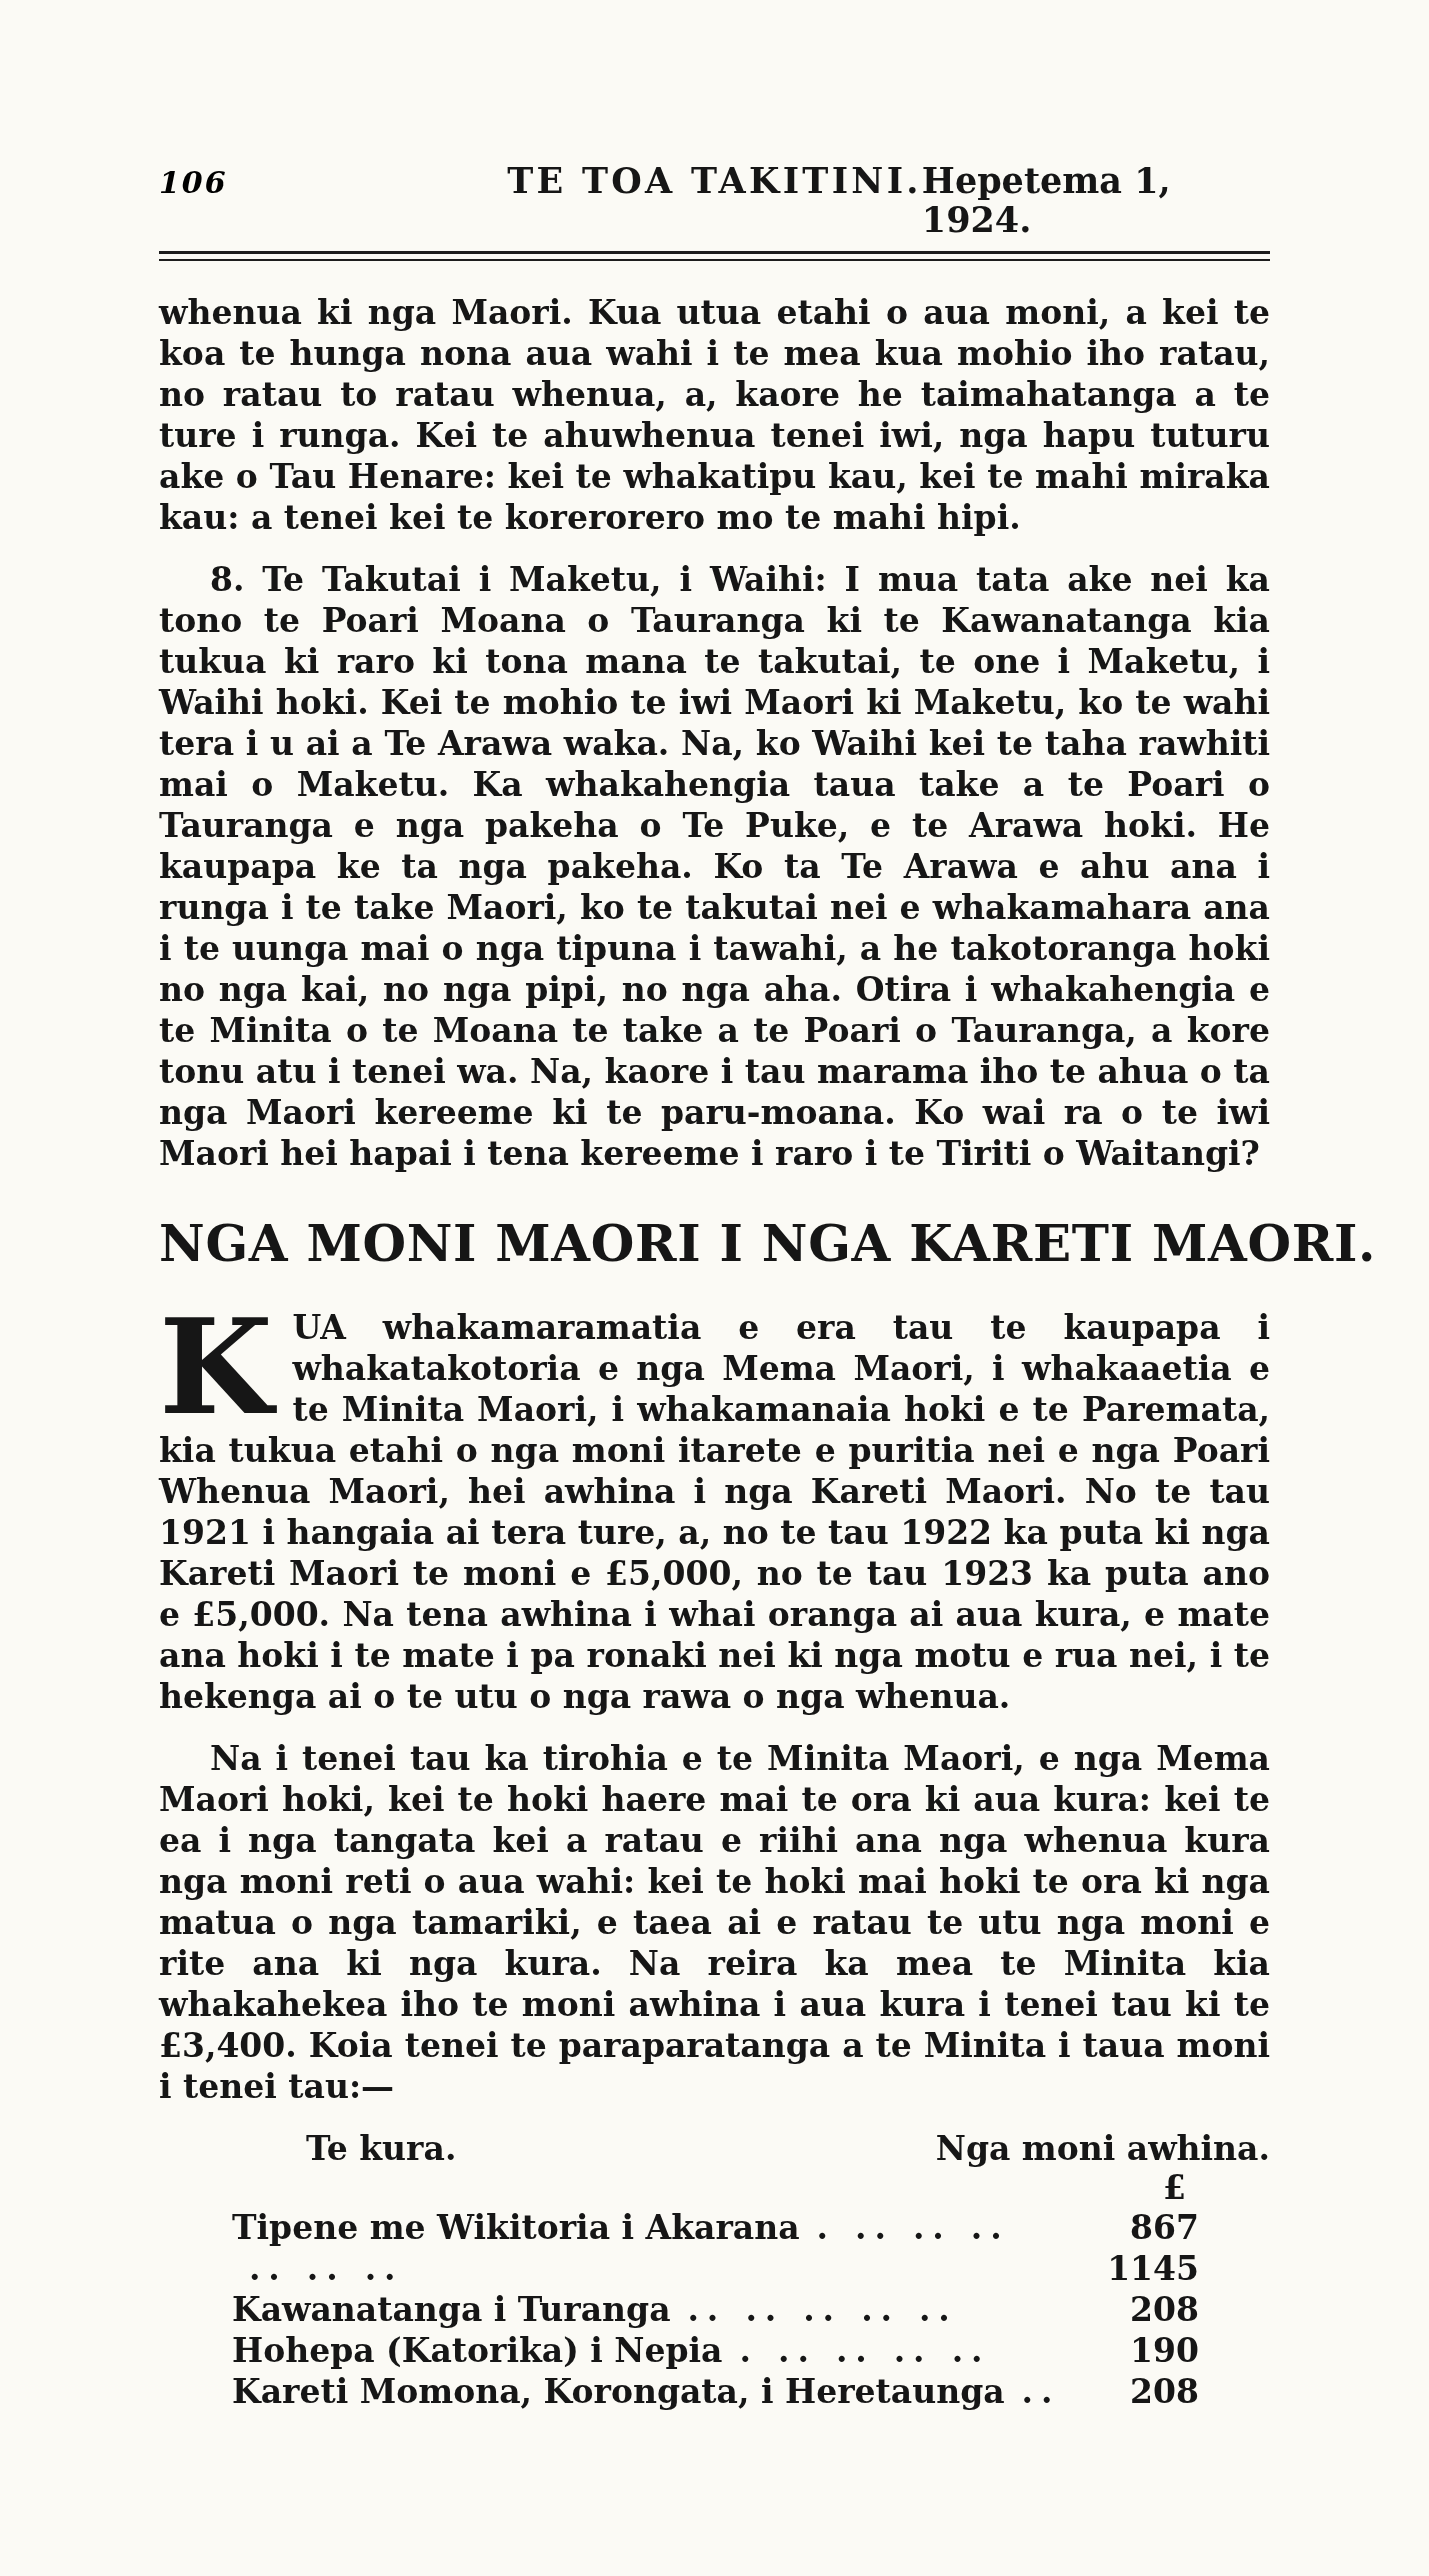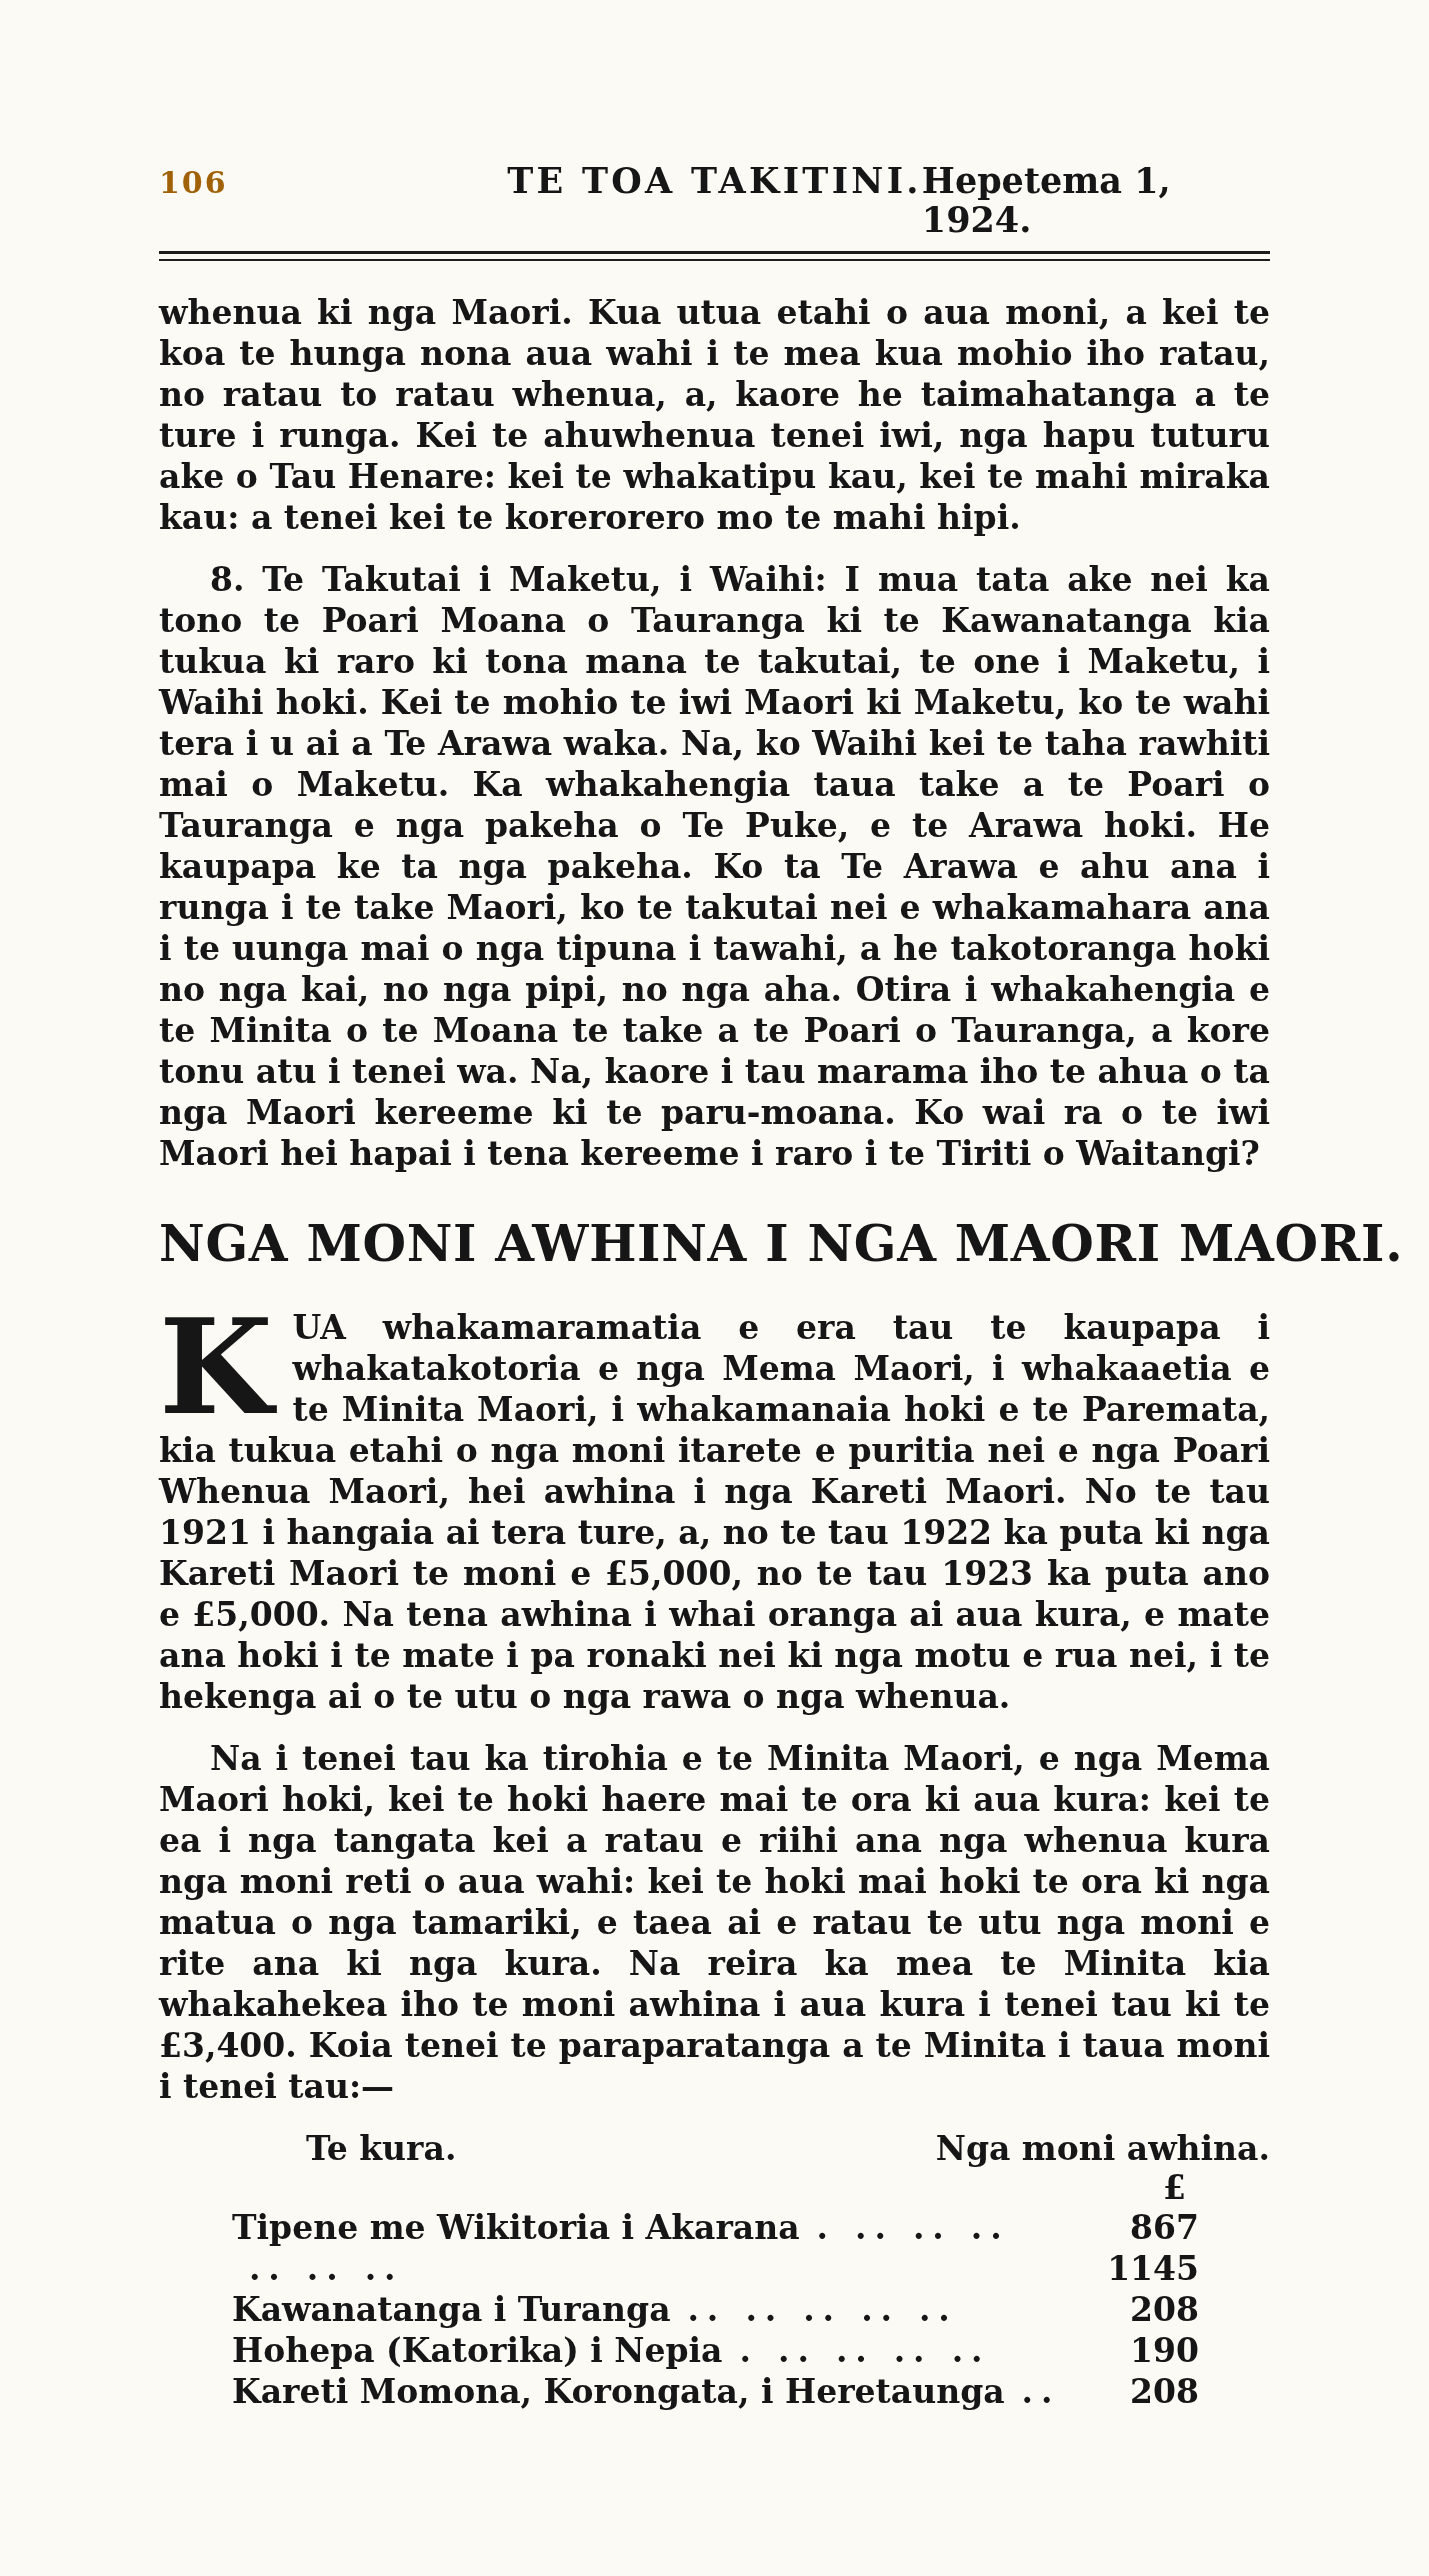--- a/index.html
+++ b/index.html
@@ -27,21 +27,22 @@
     display: grid;
     grid-template-columns: 1fr auto 1fr;
     align-items: baseline;
     font-size: 35px;
     line-height: 1.1;
   }
   .page-num {
     justify-self: start;
     font-size: 30px;
     letter-spacing: 2px;
-    color: #a16207;
+    color: #000000;
+    font-style: italic;
   }
   .masthead { text-align: center; letter-spacing: 3.3px; }
   .pub-date { justify-self: end; }
 
   .double-rule {
     margin-top: 11.8px;
     border-top: 3.9px solid #1d1d1d;
     border-bottom: 2px solid #1d1d1d;
     height: 10.5px;
   }
@@ -110,21 +111,21 @@
     </div>
 
     <div class="double-rule"></div>
 
     <div class="body-text">
 
       <p class="para">whenua ki nga Maori. Kua utua etahi o aua moni, a kei te koa te hunga nona aua wahi i te mea kua mohio iho ratau, no ratau to ratau whenua, a, kaore he taimahatanga a te ture i runga. Kei te ahuwhenua tenei iwi, nga hapu tuturu ake o Tau Henare: kei te whakatipu kau, kei te mahi miraka kau: a tenei kei te korerorero mo te mahi hipi.</p>
 
       <p class="para indent"><span class="lead-italic">8. Te Takutai i Maketu, i Waihi:</span><span> I mua tata ake nei ka tono te Poari Moana o Tauranga ki te Kawanatanga kia tukua ki raro ki tona mana te takutai, te one i Maketu, i Waihi hoki. Kei te mohio te iwi Maori ki Maketu, ko te wahi tera i u ai a Te Arawa waka. Na, ko Waihi kei te taha rawhiti mai o Maketu. Ka whakahengia taua take a te Poari o Tauranga e nga pakeha o Te Puke, e te Arawa hoki. He kaupapa ke ta nga pakeha. Ko ta Te Arawa e ahu ana i runga i te take Maori, ko te takutai nei e whakamahara ana i te uunga mai o nga tipuna i tawahi, a he takotoranga hoki no nga kai, no nga pipi, no nga aha. Otira i whakahengia e te Minita o te Moana te take a te Poari o Tauranga, a kore tonu atu i tenei wa. Na, kaore i tau marama iho te ahua o ta nga Maori kereeme ki te paru-moana. Ko wai ra o te iwi Maori hei hapai i tena kereeme i raro i te Tiriti o Waitangi?</span></p>
 
-      <h1 class="section-heading">NGA MONI AWHINA I NGA MAORI MAORI.</h1>
+      <h1 class="section-heading">NGA MONI MAORI I NGA KARETI MAORI.</h1>
 
       <p class="para"><span class="dropcap">K</span><span>UA whakamaramatia e era tau te kaupapa i whakatakotoria e nga Mema Maori, i whakaaetia e te Minita Maori, i whakamanaia hoki e te Paremata, kia tukua etahi o nga moni itarete e puritia nei e nga Poari Whenua Maori, hei awhina i nga Kareti Maori. No te tau 1921 i hangaia ai tera ture, a, no te tau 1922 ka puta ki nga Kareti Maori te moni e £5,000, no te tau 1923 ka puta ano e £5,000. Na tena awhina i whai oranga ai aua kura, e mate ana hoki i te mate i pa ronaki nei ki nga motu e rua nei, i te hekenga ai o te utu o nga rawa o nga whenua.</span></p>
 
       <p class="para indent">Na i tenei tau ka tirohia e te Minita Maori, e nga Mema Maori hoki, kei te hoki haere mai te ora ki aua kura: kei te ea i nga tangata kei a ratau e riihi ana nga whenua kura nga moni reti o aua wahi: kei te hoki mai hoki te ora ki nga matua o nga tamariki, e taea ai e ratau te utu nga moni e rite ana ki nga kura. Na reira ka mea te Minita kia whakahekea iho te moni awhina i aua kura i tenei tau ki te £3,400. Koia tenei te paraparatanga a te Minita i taua moni i tenei tau:—</p>
 
       <div class="kura-table">
         <div class="table-head">
           <span>Te kura.</span>
           <span>Nga moni awhina.</span>
         </div>

